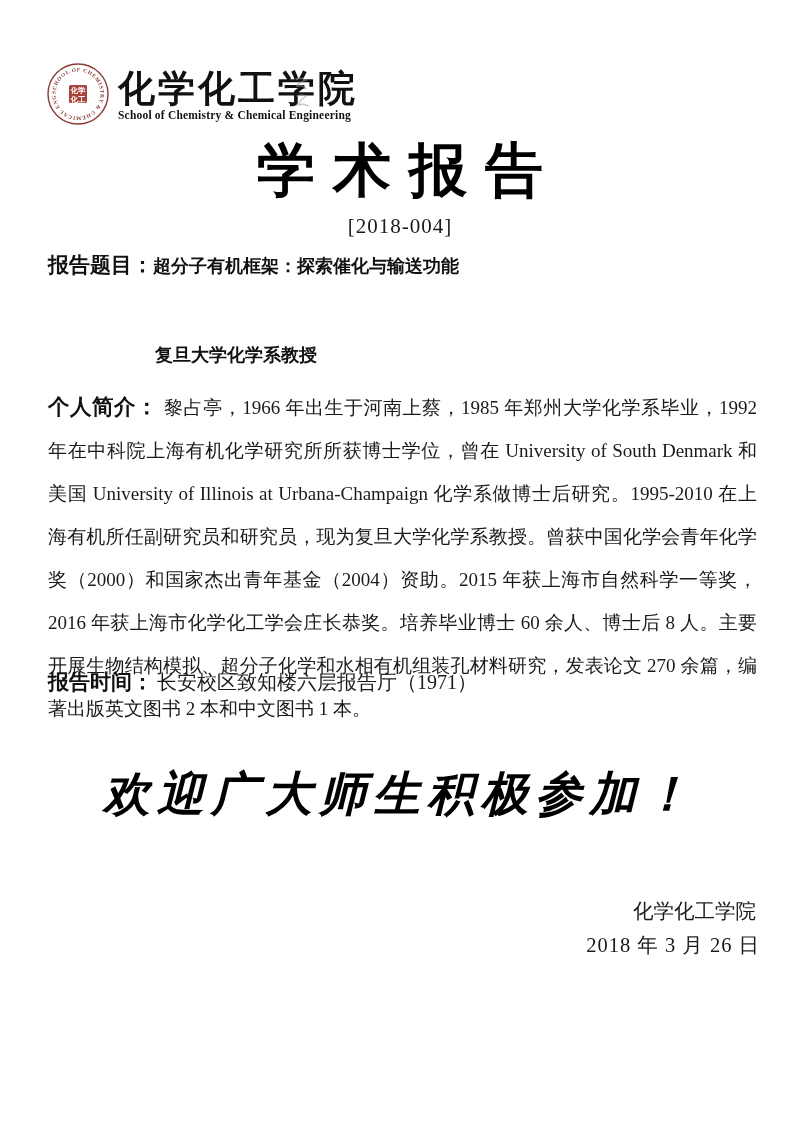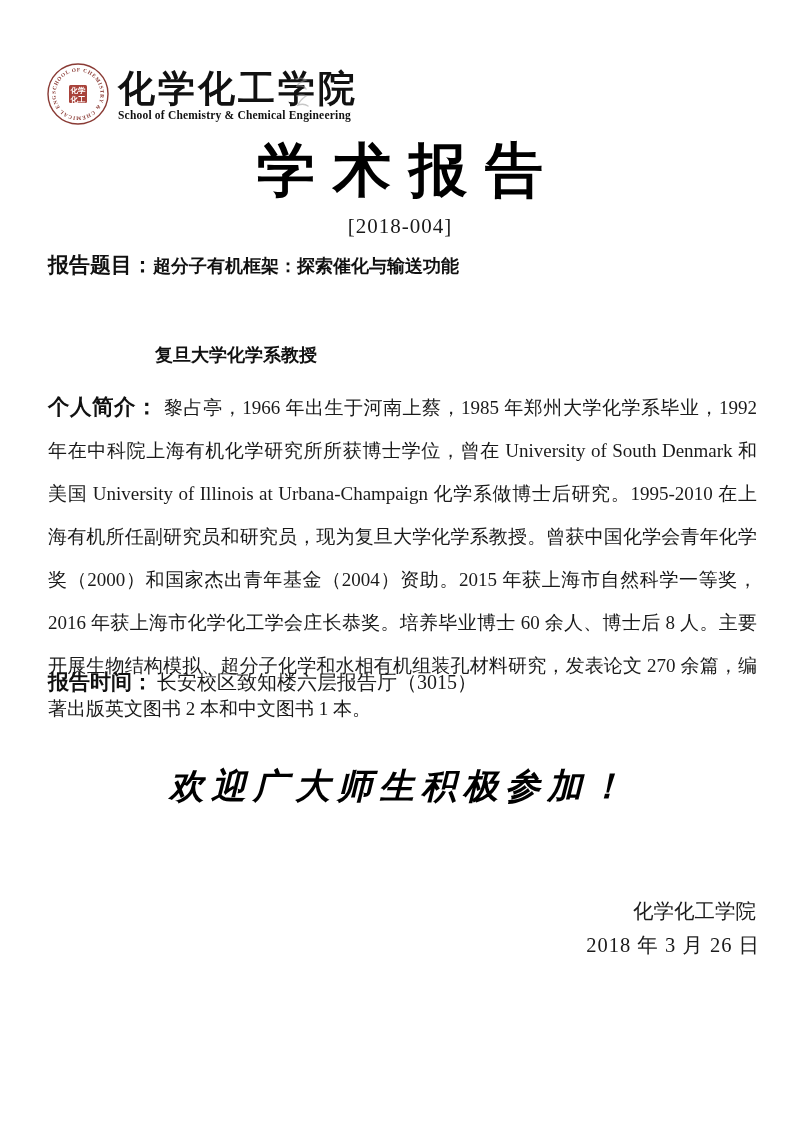--- a/index.html
+++ b/index.html
@@ -115,21 +115,21 @@
   
   .welcome {
     position: absolute;
     top: 763px;
     left: 0;
     width: 100%;
     text-align: center;
     font-family: "DejaVu Serif", serif;
     font-style: italic;
     font-weight: 700;
-    font-size: 35px;
+    font-size: 47px;
     letter-spacing: 7px;
     color: #000;
   }
 
   
   .footer {
     position: absolute;
     right: 40px;
     top: 897px;
     text-align: right;
@@ -178,21 +178,21 @@
   <div class="row row-affil">
     <span class="val-strong">复旦大学化学系教授</span>
   </div>
 
   <div class="bio">
     <span class="lbl">个人简介：</span><span>黎占亭，1966 年出生于河南上蔡，1985 年郑州大学化学系毕业，1992 年在中科院上海有机化学研究所所获博士学位，曾在 University of South Denmark 和美国 University of Illinois at Urbana-Champaign 化学系做博士后研究。1995-2010 在上海有机所任副研究员和研究员，现为复旦大学化学系教授。曾获中国化学会青年化学奖（2000）和国家杰出青年基金（2004）资助。2015 年获上海市自然科学一等奖，2016 年获上海市化学化工学会庄长恭奖。培养毕业博士 60 余人、博士后 8 人。主要开展生物结构模拟、超分子化学和水相有机组装孔材料研究，发表论文 270 余篇，编著出版英文图书 2 本和中文图书 1 本。</span>
   </div>
 
 
   <div class="row row-venue">
-    <span class="lbl">报告时间：</span> <span class="val-serif">长安校区致知楼六层报告厅（3015）</span>
+    <span class="lbl">报告时间：</span> <span class="val-serif">长安校区致知楼六层报告厅（1971）</span>
   </div>
 
   <div class="welcome">欢迎广大师生积极参加！</div>
 
   <div class="footer">
     <div class="footer-org">化学化工学院</div>
     <div class="footer-date">2018 年 3 月 26 日</div>
   </div>
 
 </div>

